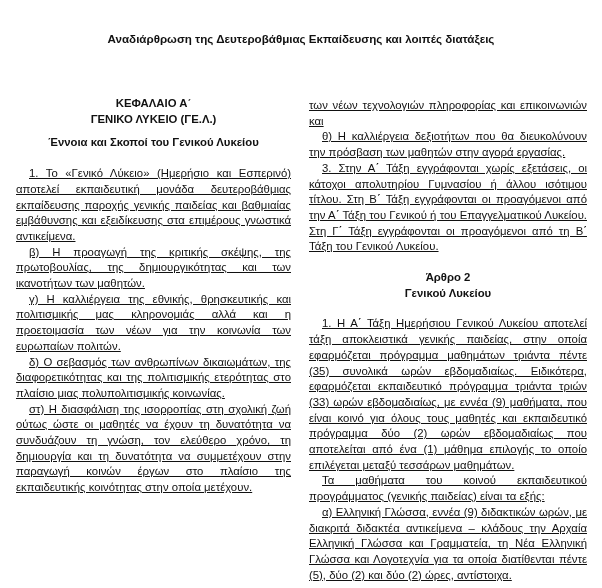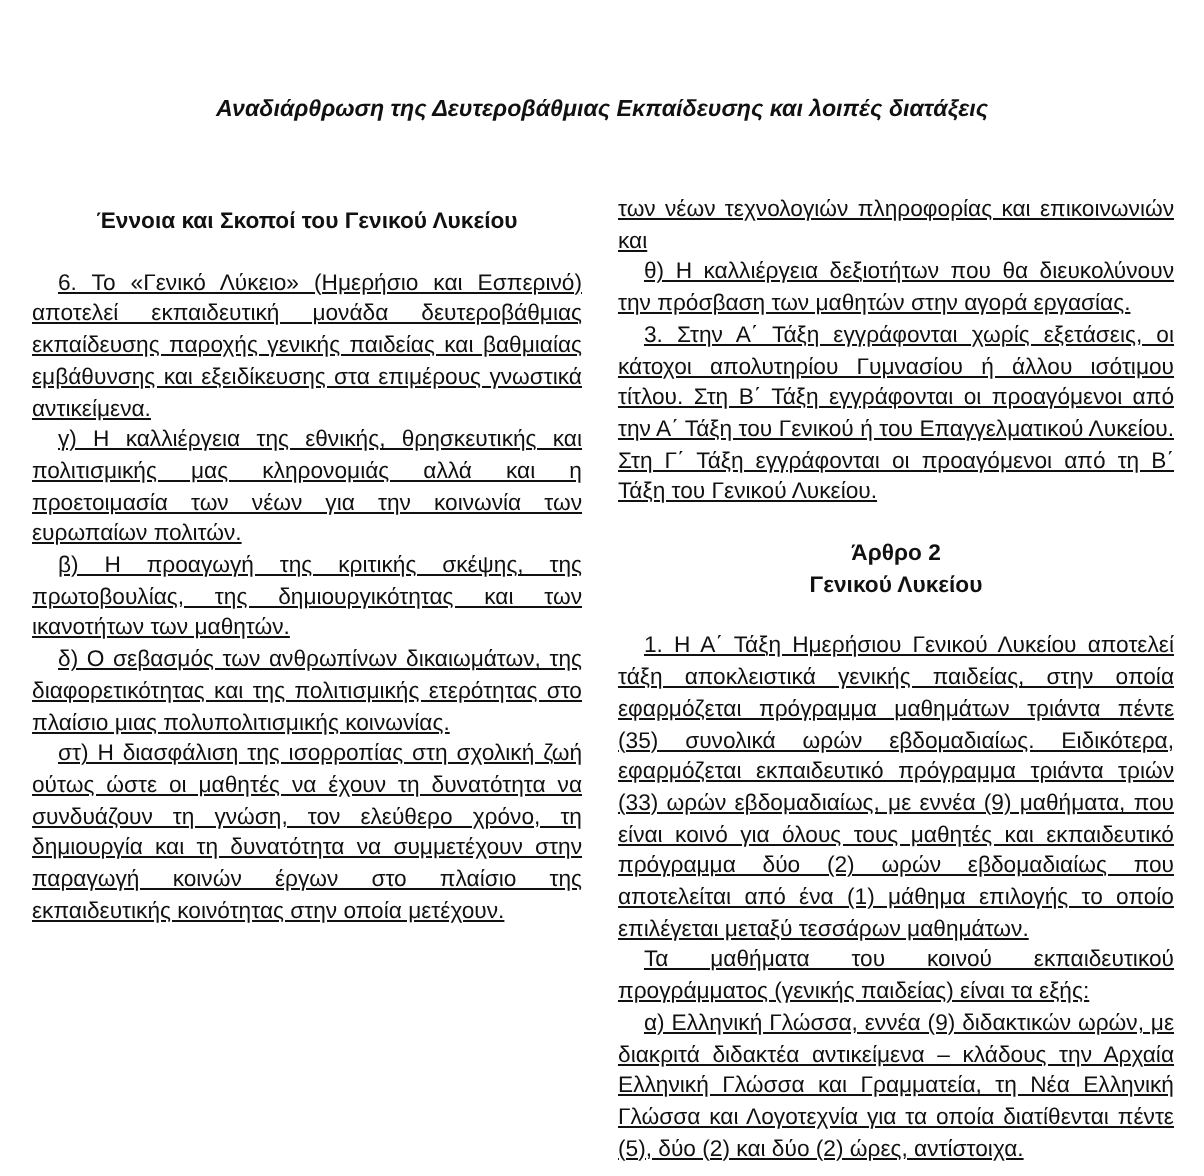--- a/index.html
+++ b/index.html
@@ -1,46 +1,48 @@
 <!DOCTYPE html>
 <html><head>
   <meta charset="utf-8">
   <style>
     html, body { margin: 0; padding: 0; background: #ffffff; }
     body {
       width: 602px; height: 588px; overflow: hidden; position: relative;
       font-family: "Liberation Sans", sans-serif; color: #111;
     }
     .doc-title {
-      position: absolute; left: 0; top: 48px; width: 602px; text-align: center;
-      font-size: 11.6px; font-weight: bold; font-style: italic;
+      position: absolute; left: 0; top: 32px; width: 602px; text-align: center;
+      font-size: 11.6px; font-weight: bold; 
     }
     .col {
       position: absolute; top: 96px; font-size: 11.35px; line-height: 15.7px;
     }
     .col-left { left: 16px; width: 275px; }
     .col-right { left: 309px; width: 278px; top: 98px; }
     .hd { text-align: center; font-weight: bold; }
     .p { text-align: justify; text-indent: 13px; margin: 0; text-decoration: underline; }
     .p.noind { text-indent: 0; }
     .gap { height: 15px; }
     .gap-s { height: 8px; }
   </style>
 </head>
 <body>
 
 <div class="doc-title">Αναδιάρθρωση της Δευτεροβάθμιας Εκπαίδευσης και λοιπές διατάξεις</div>
 
 <div class="col col-left">
+  <div class="hd">ΚΕΦΑΛΑΙΟ Α΄</div>
+  <div class="hd">ΓΕΝΙΚΟ ΛΥΚΕΙΟ (ΓΕ.Λ.)</div>
   <div class="gap-s"></div>
   <div class="hd">Έννοια και Σκοποί του Γενικού Λυκείου</div>
   <div class="gap"></div>
-  <p class="p">6. Το «Γενικό Λύκειο» (Ημερήσιο και Εσπερινό) αποτελεί εκπαιδευτική μονάδα δευτεροβάθμιας εκπαίδευσης παροχής γενικής παιδείας και βαθμιαίας εμβάθυνσης και εξειδίκευσης στα επιμέρους γνωστικά αντικείμενα.</p>
+  <p class="p">1. Το «Γενικό Λύκειο» (Ημερήσιο και Εσπερινό) αποτελεί εκπαιδευτική μονάδα δευτεροβάθμιας εκπαίδευσης παροχής γενικής παιδείας και βαθμιαίας εμβάθυνσης και εξειδίκευσης στα επιμέρους γνωστικά αντικείμενα.</p>
+  <p class="p">β) Η προαγωγή της κριτικής σκέψης, της πρωτοβουλίας, της δημιουργικότητας και των ικανοτήτων των μαθητών.</p>
   <p class="p">γ) Η καλλιέργεια της εθνικής, θρησκευτικής και πολιτισμικής μας κληρονομιάς αλλά και η προετοιμασία των νέων για την κοινωνία των ευρωπαίων πολιτών.</p>
-  <p class="p">β) Η προαγωγή της κριτικής σκέψης, της πρωτοβουλίας, της δημιουργικότητας και των ικανοτήτων των μαθητών.</p>
   <p class="p">δ) Ο σεβασμός των ανθρωπίνων δικαιωμάτων, της διαφορετικότητας και της πολιτισμικής ετερότητας στο πλαίσιο μιας πολυπολιτισμικής κοινωνίας.</p>
   <p class="p">στ) Η διασφάλιση της ισορροπίας στη σχολική ζωή ούτως ώστε οι μαθητές να έχουν τη δυνατότητα να συνδυάζουν τη γνώση, τον ελεύθερο χρόνο, τη δημιουργία και τη δυνατότητα να συμμετέχουν στην παραγωγή κοινών έργων στο πλαίσιο της εκπαιδευτικής κοινότητας στην οποία μετέχουν.</p>
 
 </div>
 
 <div class="col col-right">
   <p class="p noind">των νέων τεχνολογιών πληροφορίας και επικοινωνιών και</p>
   <p class="p">θ) Η καλλιέργεια δεξιοτήτων που θα διευκολύνουν την πρόσβαση των μαθητών στην αγορά εργασίας.</p>
   <p class="p">3. Στην Α΄ Τάξη εγγράφονται χωρίς εξετάσεις, οι κάτοχοι απολυτηρίου Γυμνασίου ή άλλου ισότιμου τίτλου. Στη Β΄ Τάξη εγγράφονται οι προαγόμενοι από την Α΄ Τάξη του Γενικού ή του Επαγγελματικού Λυκείου. Στη Γ΄ Τάξη εγγράφονται οι προαγόμενοι από τη Β΄ Τάξη του Γενικού Λυκείου.</p>
   <div class="gap"></div>

